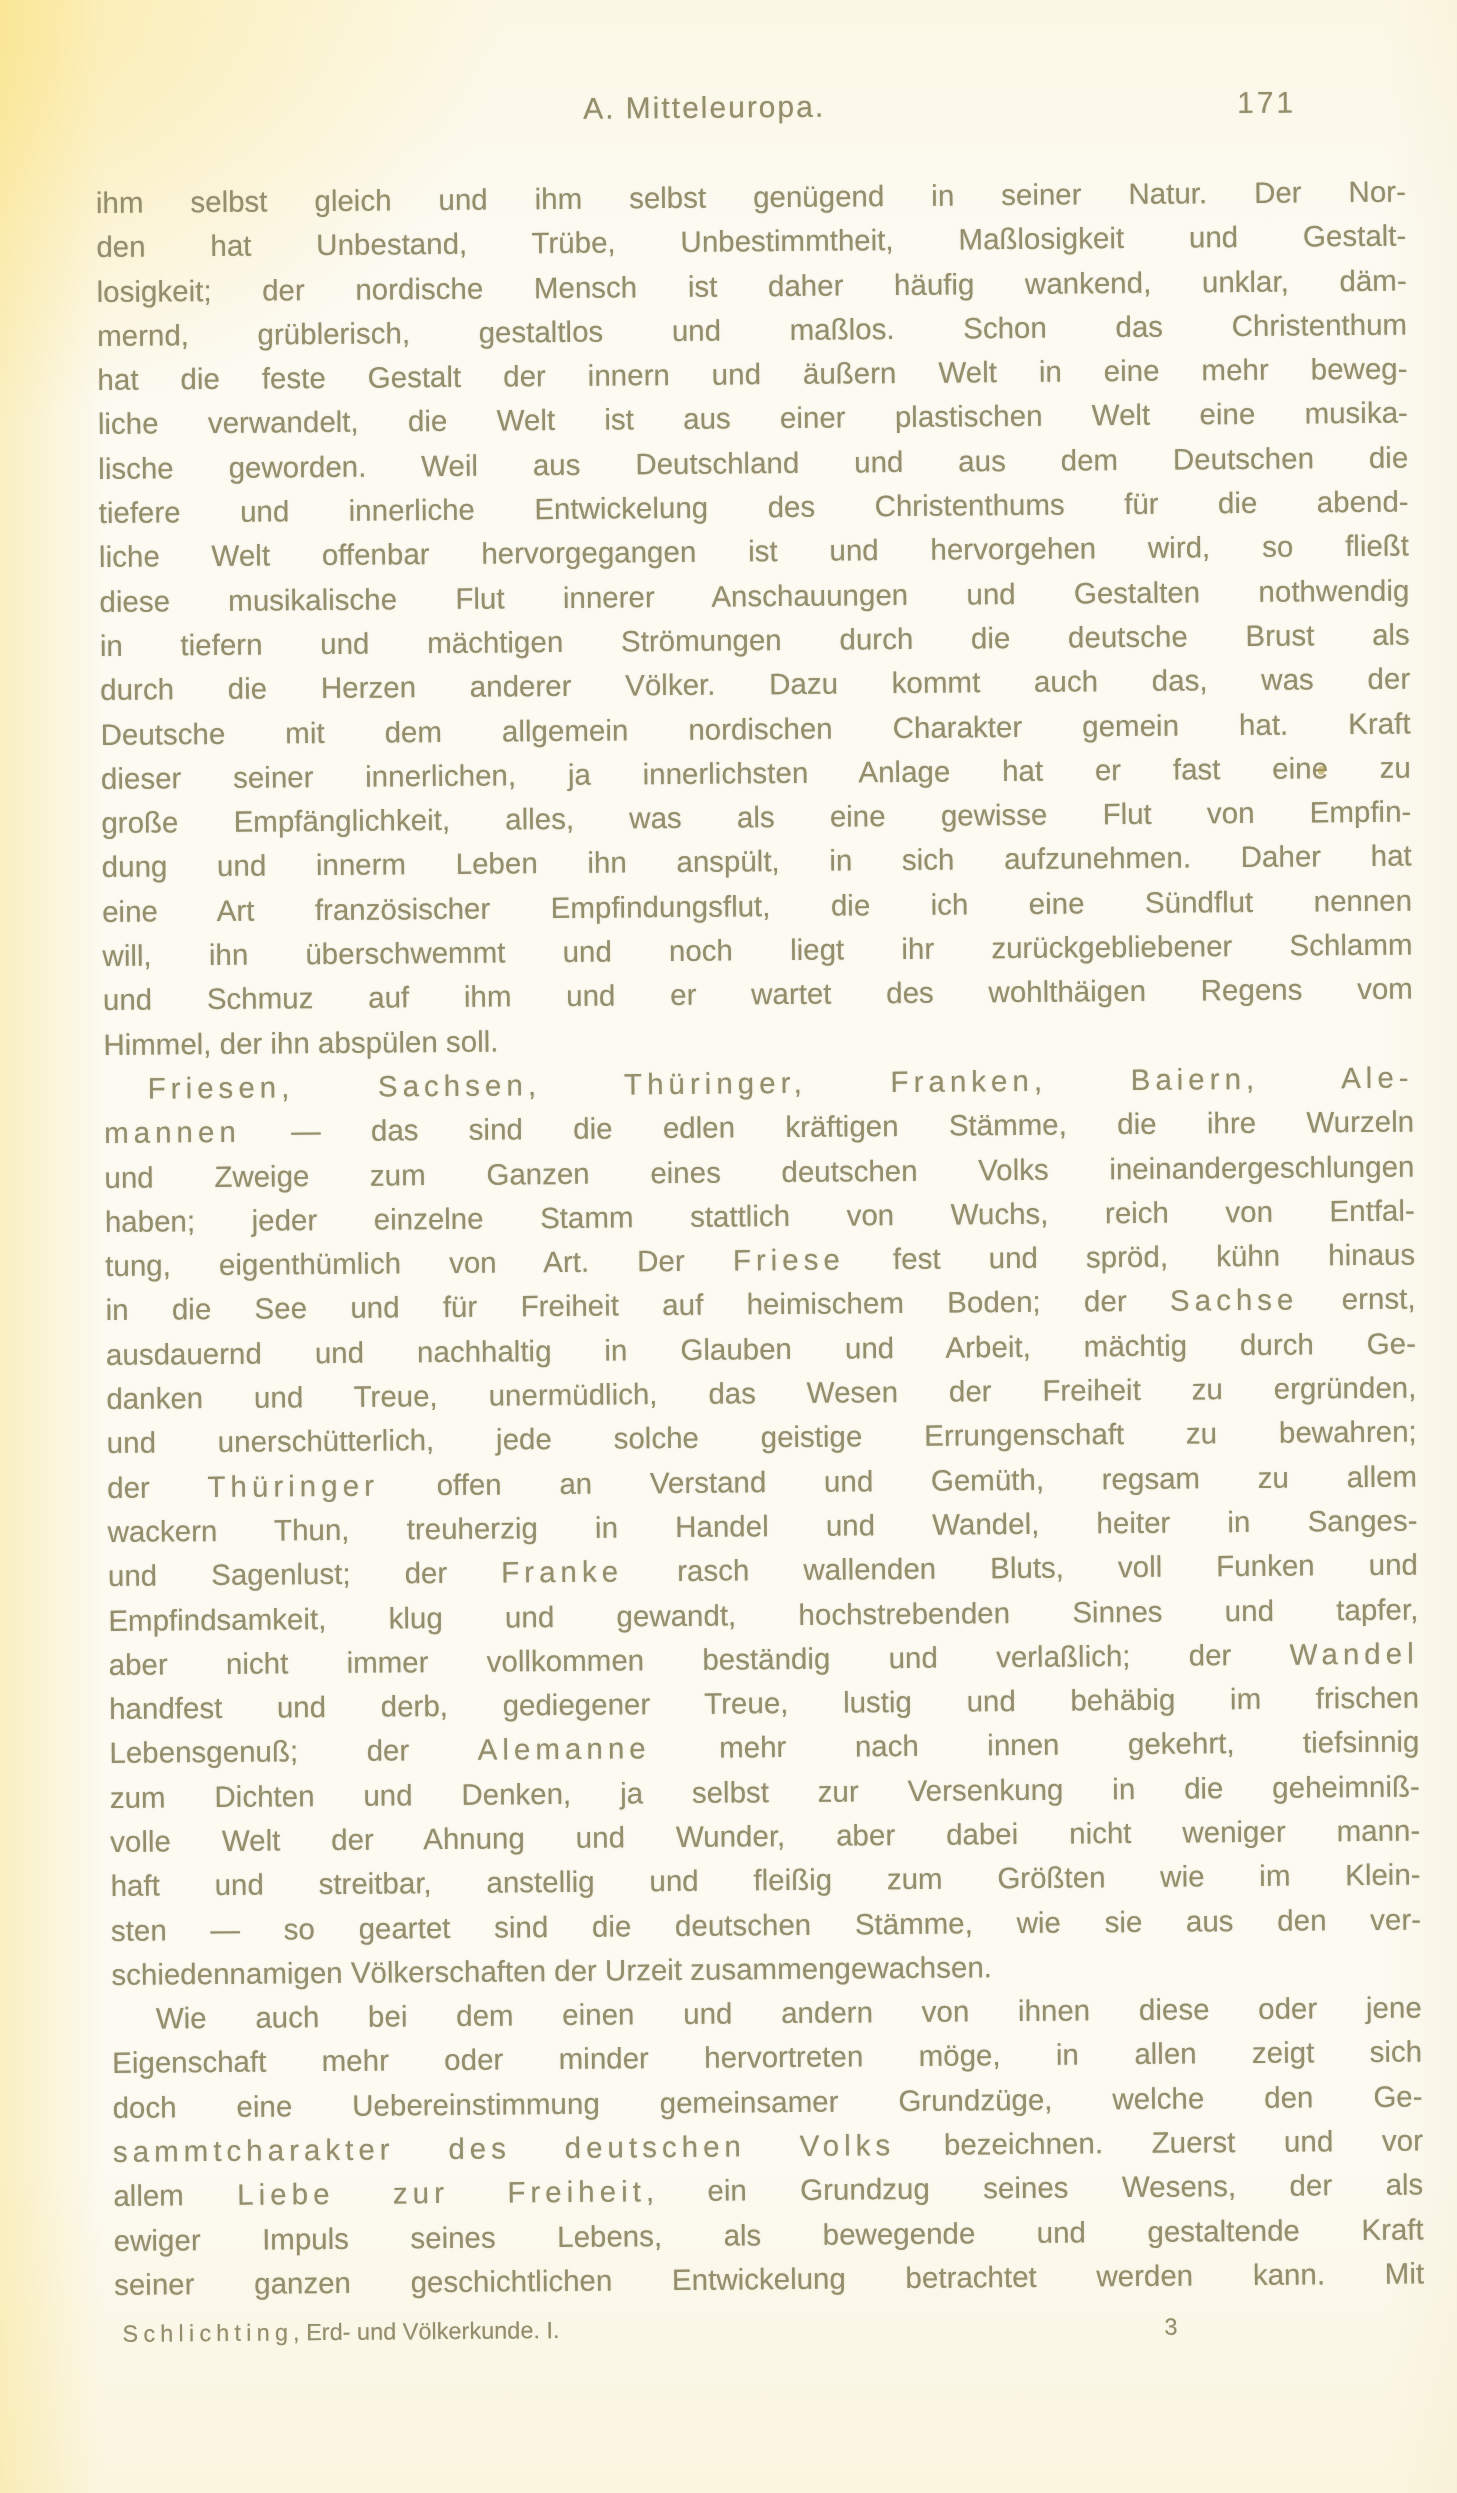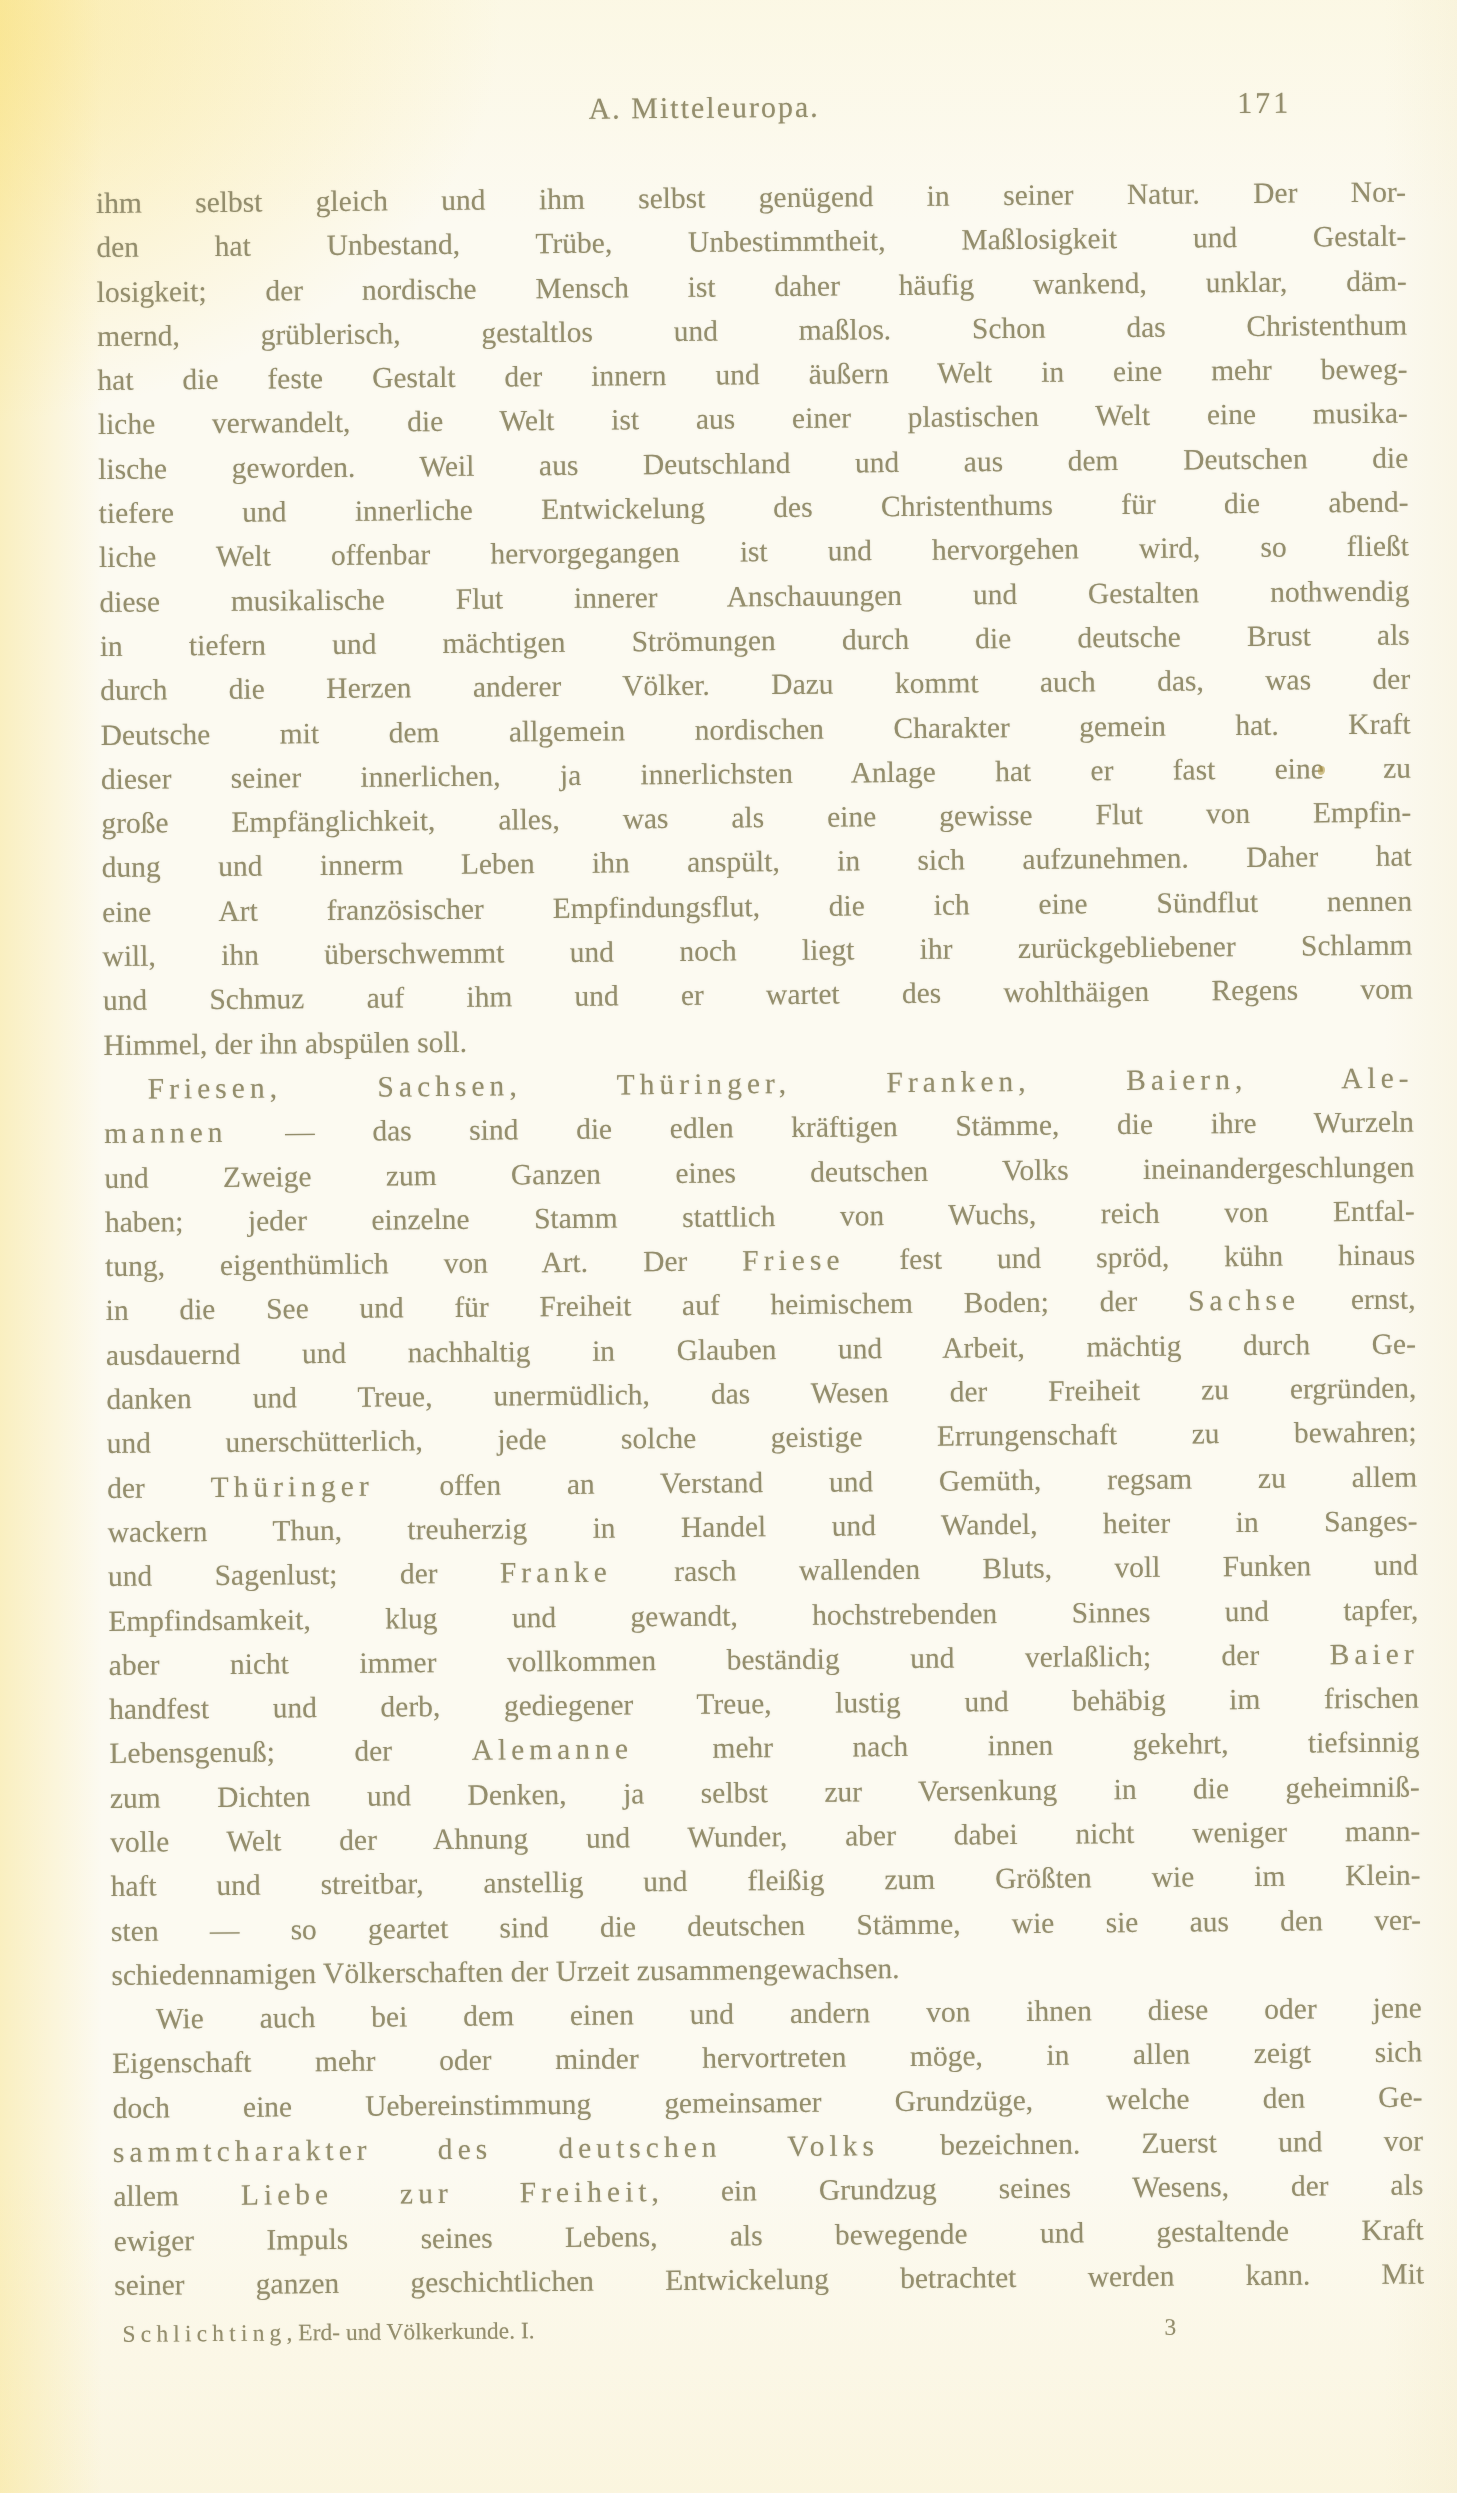--- a/index.html
+++ b/index.html
@@ -7,21 +7,21 @@
     position:relative;
     width:1457px;height:2493px;
     overflow:hidden;
     background:
       radial-gradient(ellipse 950px 650px at -6% 1%, rgba(250,222,110,0.55), rgba(250,222,110,0) 62%),
       linear-gradient(90deg, rgba(247,224,125,0.42) 0%, rgba(247,224,125,0) 7%),
       linear-gradient(270deg, rgba(238,228,190,0.22) 0%, rgba(238,228,190,0) 5%),
       linear-gradient(0deg, rgba(246,232,175,0.28) 0%, rgba(246,232,175,0) 13%),
       linear-gradient(180deg, rgba(250,240,185,0.22) 0%, rgba(250,240,185,0) 9%),
       var(--paper,#fcfaf1);
-    font-family:Liberation Serif, serif;
+    font-family:Liberation Sans, sans-serif;
     color:var(--ink,#948e6d);
   }
   .content{
     position:absolute;left:95px;top:95px;width:1310px;
     transform:rotate(-0.5deg);
     transform-origin:0 0;
   }
   .running-head{
     position:relative;height:38px;
     font-size:30px;line-height:36px;
@@ -99,21 +99,21 @@
         <div class="line"><span>haben; jeder einzelne Stamm stattlich von Wuchs, reich von Entfal-</span></div>
         <div class="line"><span>tung, eigenthümlich von Art. Der </span><span class="gesperrt">Friese</span><span> fest und spröd, kühn hinaus</span></div>
         <div class="line"><span>in die See und für Freiheit auf heimischem Boden; der </span><span class="gesperrt">Sachse</span><span> ernst,</span></div>
         <div class="line"><span>ausdauernd und nachhaltig in Glauben und Arbeit, mächtig durch Ge-</span></div>
         <div class="line"><span>danken und Treue, unermüdlich, das Wesen der Freiheit zu ergründen,</span></div>
         <div class="line"><span>und unerschütterlich, jede solche geistige Errungenschaft zu bewahren;</span></div>
         <div class="line"><span>der </span><span class="gesperrt">Thüringer</span><span> offen an Verstand und Gemüth, regsam zu allem</span></div>
         <div class="line"><span>wackern Thun, treuherzig in Handel und Wandel, heiter in Sanges-</span></div>
         <div class="line"><span>und Sagenlust; der </span><span class="gesperrt">Franke</span><span> rasch wallenden Bluts, voll Funken und</span></div>
         <div class="line"><span>Empfindsamkeit, klug und gewandt, hochstrebenden Sinnes und tapfer,</span></div>
-        <div class="line"><span>aber nicht immer vollkommen beständig und verlaßlich; der </span><span class="gesperrt">Baier</span></div>
+        <div class="line"><span>aber nicht immer vollkommen beständig und verlaßlich; der </span><span class="gesperrt">Wandel</span></div>
         <div class="line"><span>handfest und derb, gediegener Treue, lustig und behäbig im frischen</span></div>
         <div class="line"><span>Lebensgenuß; der </span><span class="gesperrt">Alemanne</span><span> mehr nach innen gekehrt, tiefsinnig</span></div>
         <div class="line"><span>zum Dichten und Denken, ja selbst zur Versenkung in die geheimniß-</span></div>
         <div class="line"><span>volle Welt der Ahnung und Wunder, aber dabei nicht weniger mann-</span></div>
         <div class="line"><span>haft und streitbar, anstellig und fleißig zum Größten wie im Klein-</span></div>
         <div class="line"><span>sten — so geartet sind die deutschen Stämme, wie sie aus den ver-</span></div>
         <div class="line endline"><span>schiedennamigen Völkerschaften der Urzeit zusammengewachsen.</span></div>
         <div class="line indent"><span>Wie auch bei dem einen und andern von ihnen diese oder jene</span></div>
         <div class="line"><span>Eigenschaft mehr oder minder hervortreten möge, in allen zeigt sich</span></div>
         <div class="line"><span>doch eine Uebereinstimmung gemeinsamer Grundzüge, welche den Ge-</span></div>

